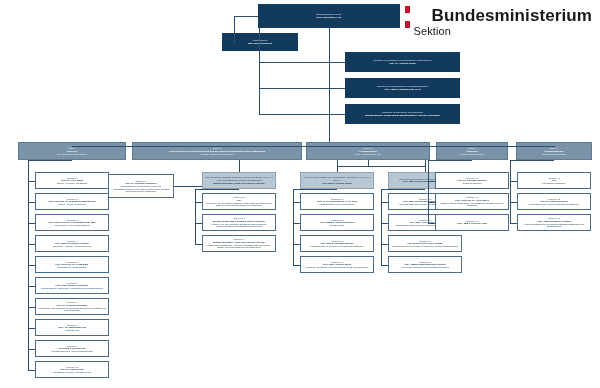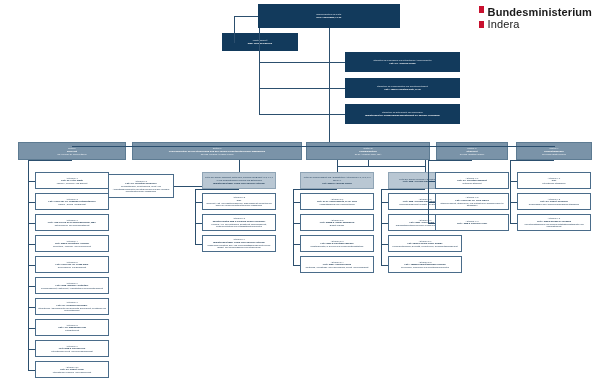--- a/index.html
+++ b/index.html
@@ -11,21 +11,21 @@
     overflow:hidden;
     color:#1a1a1a;
   }
   
   #logo { position:absolute; right:8px; top:6px; display:flex; align-items:flex-start; gap:4px; }
   #flag { width:5px; height:22px; display:flex; flex-direction:column; }
   #flag i { display:block; width:100%; height:33.33%; }
   #flag i.r { background:#c8102e; }
   #flag i.w { background:#ffffff; }
   #logo-text { line-height:1.12; }
-  #logo-main { font-size:11px; font-weight:600; color:#1a1a1a; letter-spacing:.1px; }
+  #logo-main { font-size:17px; font-weight:600; color:#1a1a1a; letter-spacing:.1px;margin-left:18px; }
   #logo-sub  { font-size:11px; font-weight:400; color:#1a1a1a; letter-spacing:.1px; }
 
   
   .box { position:absolute; display:flex; flex-direction:column;
          align-items:center; justify-content:center; text-align:center;
          padding:1px 2px; overflow:hidden; }
   .box .l1 { font-size:2.1px; line-height:1.25; font-weight:400; }
   .box .l2 { font-size:2.3px; line-height:1.25; font-weight:700; }
   .box .l3 { font-size:2.0px; line-height:1.22; font-weight:400; }
 
@@ -52,21 +52,21 @@
 <body>
 
 <div id="logo">
   <div id="flag">
     <i class="r"></i>
       <i class="w"></i>
       <i class="r"></i>
   </div>
   <div id="logo-text">
     <div id="logo-main">Bundesministerium</div>
-    <div id="logo-sub">Indera</div>
+    <div id="logo-sub">Sektion</div>
   </div>
 </div>
 
 <div id="chart"></div>
 
 <div class="box navy" style="left: 258px; top: 4px; width: 142px; height: 24px;">
     <div class="l1">Bundesministerin für Justiz</div>
     <div class="l2">Dr.in Alma Zadić, LL.M.</div>
   </div>
 <div class="box navy" style="left: 222px; top: 33px; width: 76px; height: 18px;">

